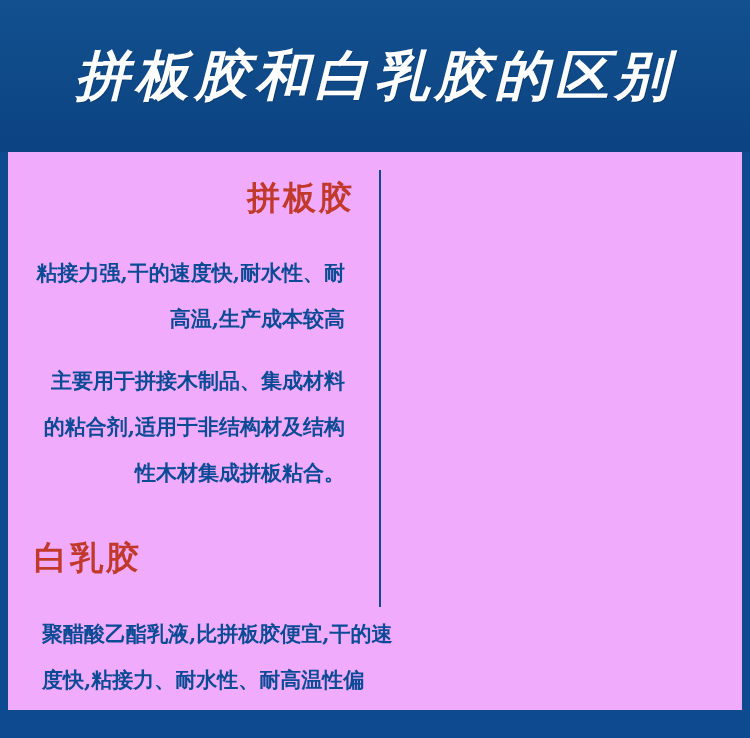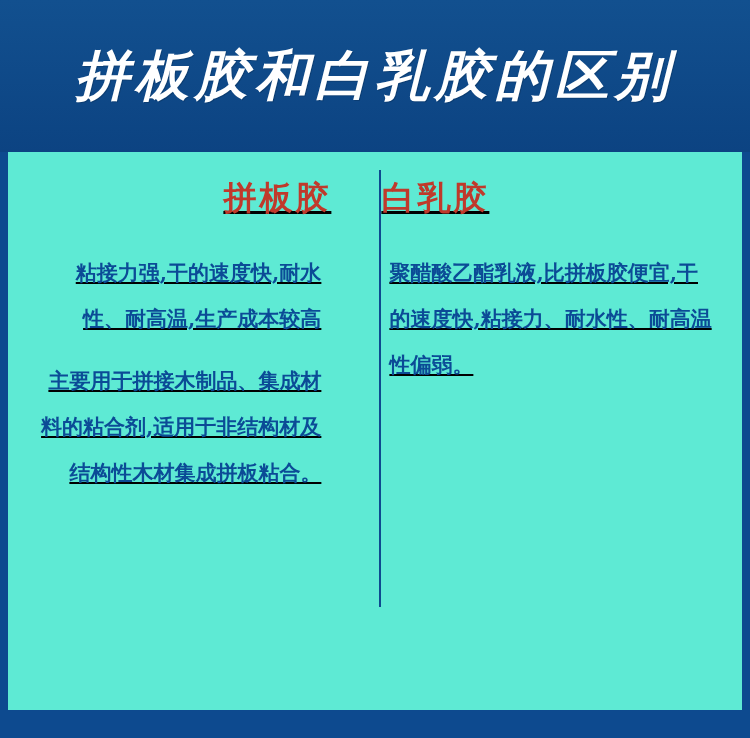--- a/index.html
+++ b/index.html
@@ -10,21 +10,21 @@
     width: 750px;
     height: 738px;
     background: #ffffff;
     font-family: "Liberation Serif", "DejaVu Serif", serif;
     overflow: hidden;
   }
   .poster {
     position: relative;
     width: 750px;
     height: 738px;
-    background: #5eead4;
+    background: #f0abfc;
     box-sizing: border-box;
   }
   
   .banner {
     position: absolute;
     left: 0;
     top: 0;
     width: 750px;
     height: 152px;
     background: #0d4a8f;
@@ -76,22 +76,21 @@
     background: #0d4a8f;
   }
   
   .content {
     position: absolute;
     left: 8px;
     top: 152px;
     width: 734px;
     height: 458px;
     display: flex;
-    flex-direction: row;
-    text-decoration: underline;
+    flex-direction: column;
   }
   .column {
     box-sizing: border-box;
     position: relative;
     height: 458px;
   }
   .col-left {
     width: 371px;
     padding: 28px 18px 0 10px;
     text-align: right;

